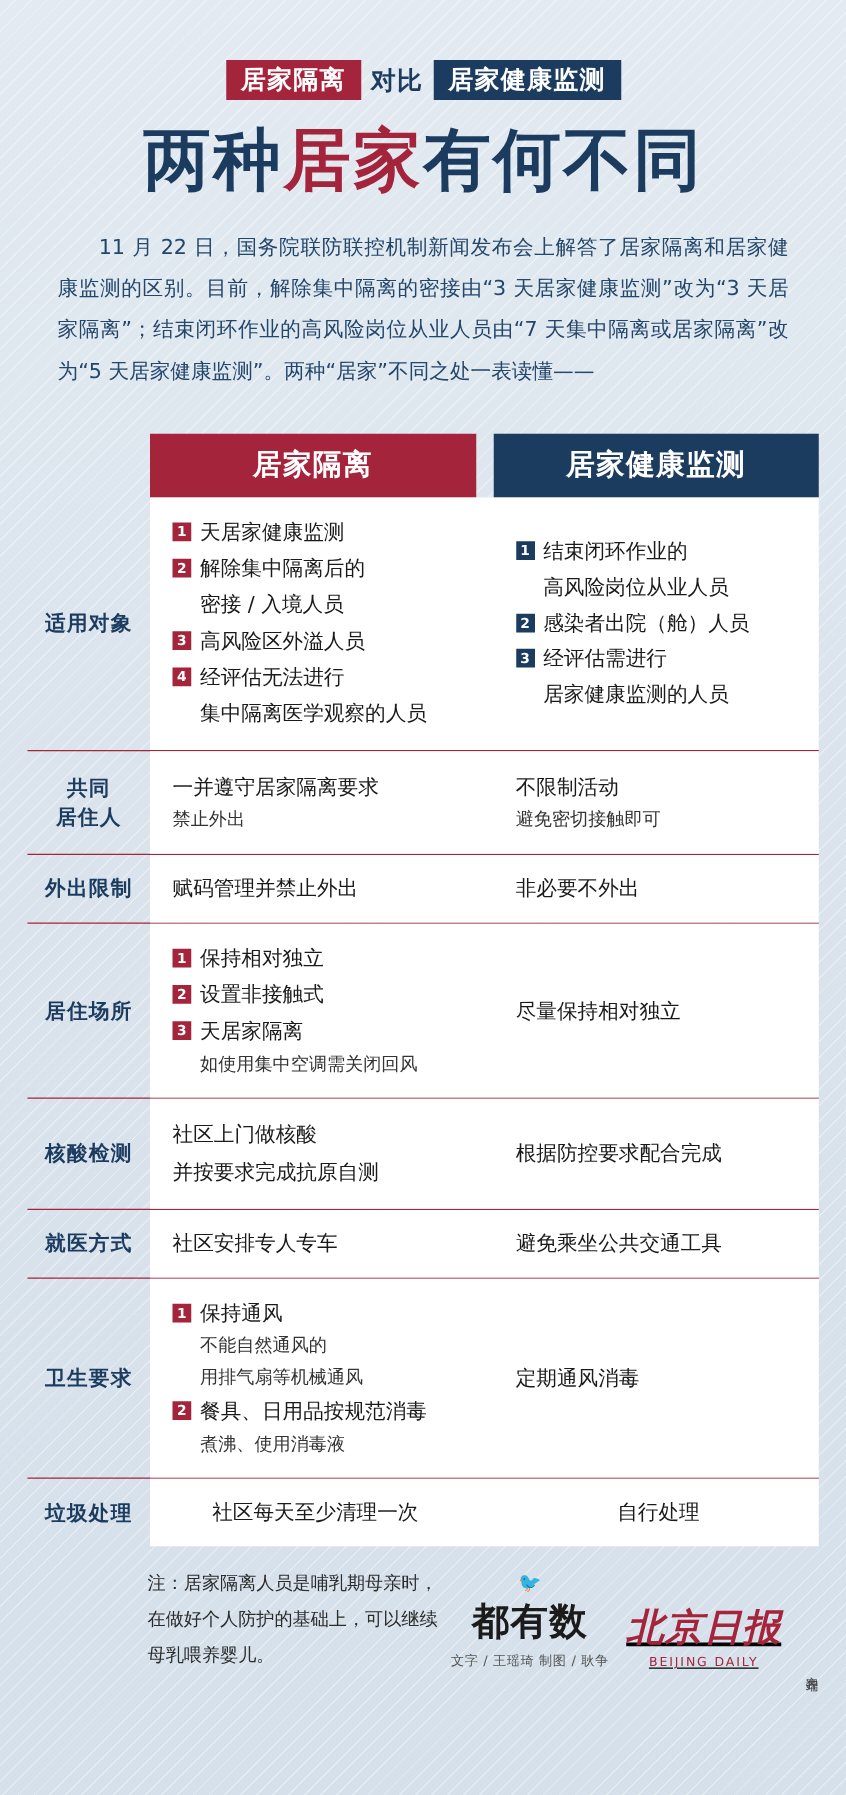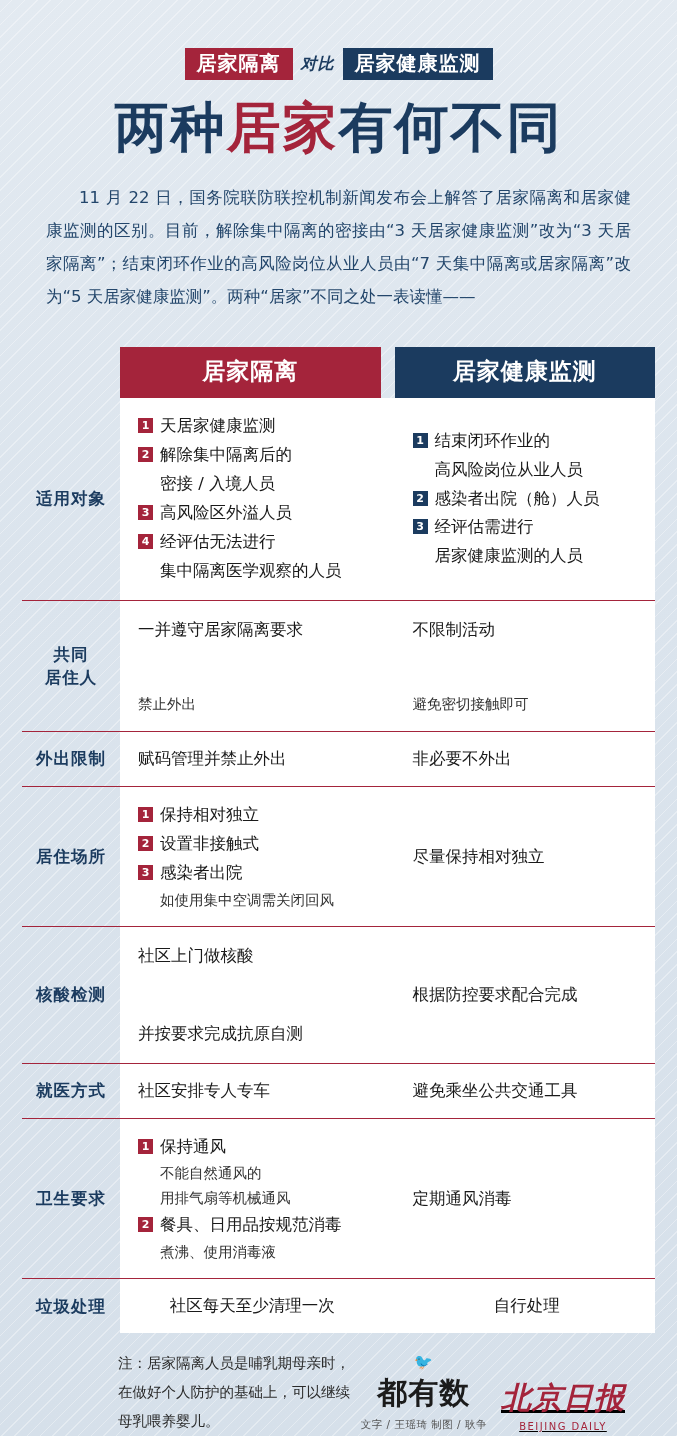--- a/index.html
+++ b/index.html
@@ -23,22 +23,22 @@
     gap:8px; padding-top:48px;
   }
   .tag {
     color:#ffffff; font-size:20px; font-weight:bold;
     padding:5px 12px 7px; letter-spacing:1px;
     line-height:1;
   }
   .tag.red { background:#a4243b; }
   .tag.blue { background:#1b3b5f; }
   .vs {
-    color:#1b3b5f; font-size:16px; font-weight:bold;
-    font-style:italic; letter-spacing:1px;
+    color:#1b3b5f; font-size:20px; font-weight:bold;
+    letter-spacing:1px;
   }
   .hdr-title {
     text-align:center; margin-top:18px;
     font-size:54px; font-weight:bold; letter-spacing:2px;
     color:#1b3b5f; line-height:1.1;
   }
   .hdr-title .hl { color:#a4243b; }
 
   .lede {
     margin:24px 46px 0 46px;
@@ -77,21 +77,21 @@
     letter-spacing:1px;
   }
   .cells {
     flex:1; display:flex; gap:14px;
     background:#ffffff;
   }
   .cell {
     flex:1; padding:14px 14px 14px 18px;
     display:flex; flex-direction:column; justify-content:center;
   }
-  .cell.mid { justify-content:center;gap:48px; }
+  .cell.mid { justify-content:center; }
   .li {
     display:flex; align-items:flex-start; gap:7px;
     font-size:16.5px; color:#1a1a1a; line-height:1.75;
   }
   .num {
     flex:0 0 15px; height:15px; margin-top:6px;
     color:#fff; font-size:11px; font-weight:bold;
     display:flex; align-items:center; justify-content:center;
     line-height:1;
   }
@@ -242,21 +242,21 @@
           <div class="li">
               <span class="num red">1</span>
               <span class="txt">保持相对独立</span>
             </div>
           <div class="li">
               <span class="num red">2</span>
               <span class="txt">设置非接触式</span>
             </div>
           <div class="li">
               <span class="num red">3</span>
-              <span class="txt">感染者出院</span>
+              <span class="txt">天居家隔离</span>
             </div>
           <div class="sub ind">如使用集中空调需关闭回风</div>
         </div>
         <div class="cell mid">
           <div class="plain">尽量保持相对独立</div>
         </div>
       </div>
     </div>
 
     <div class="row">

